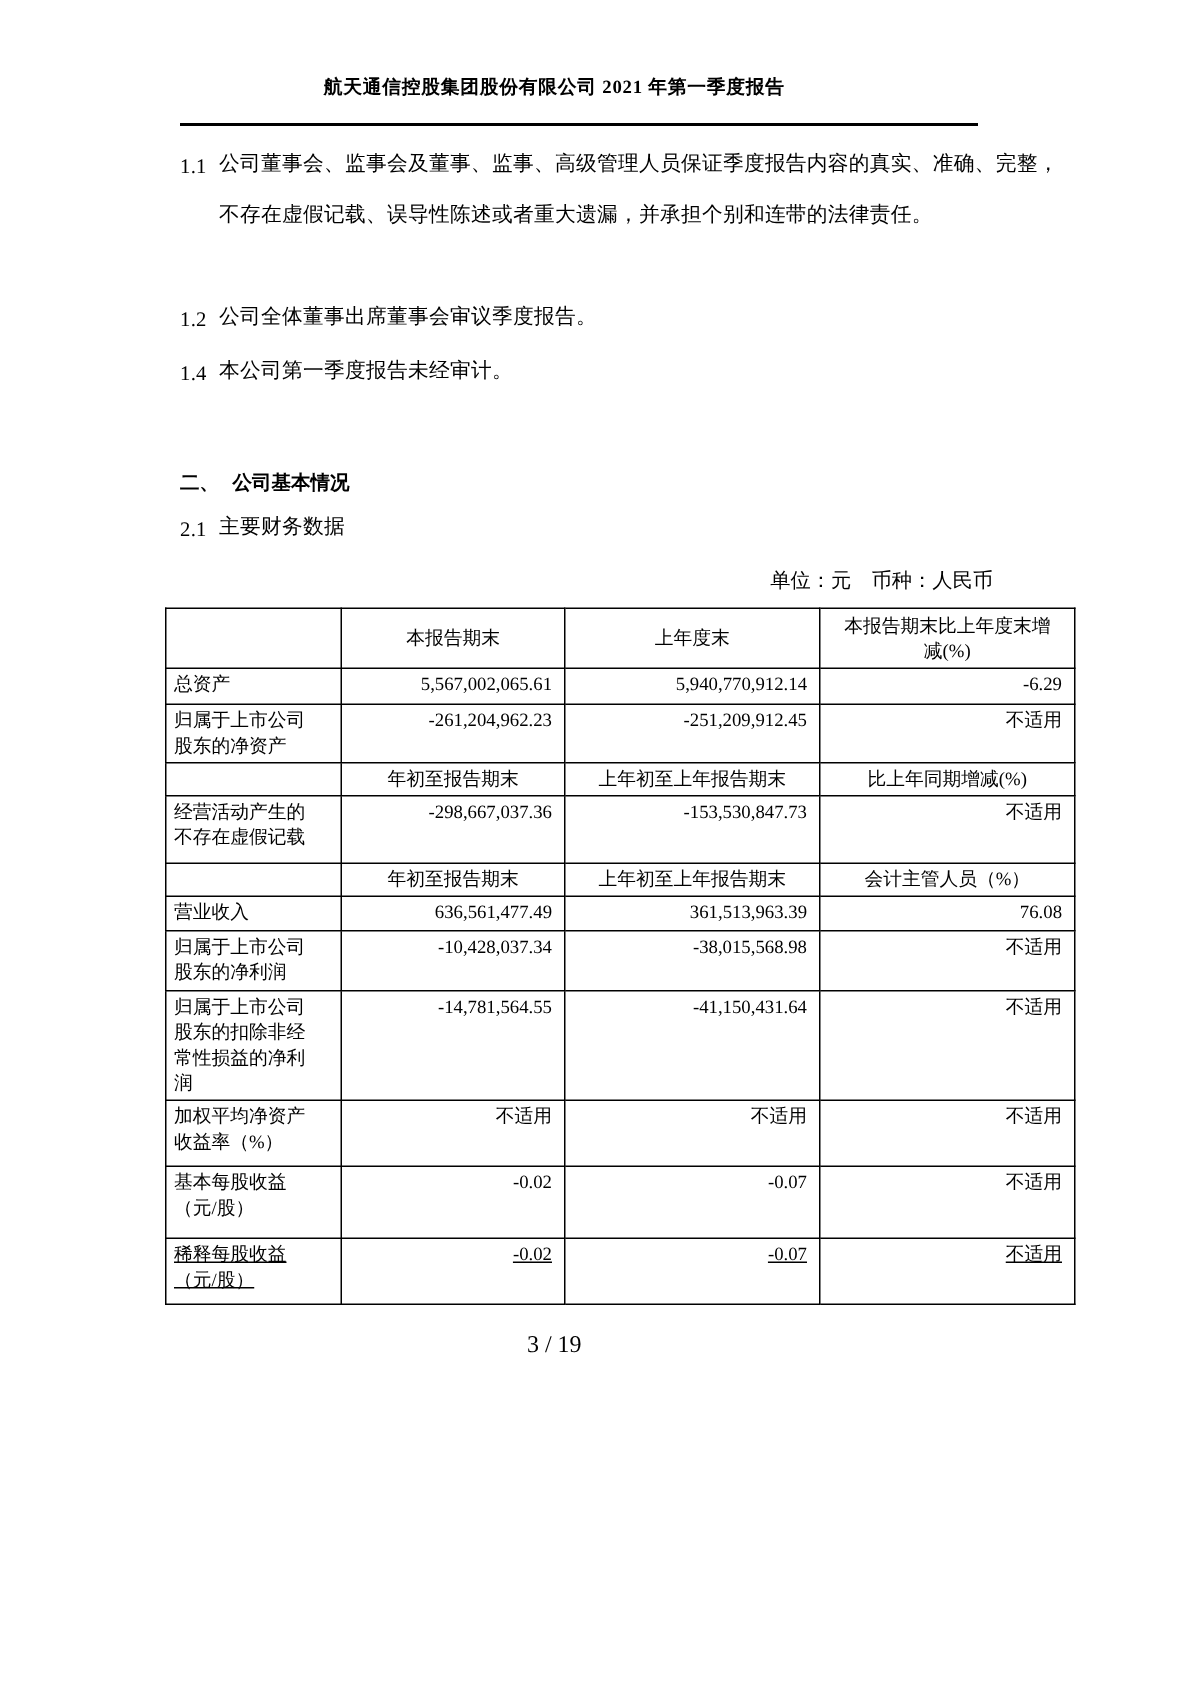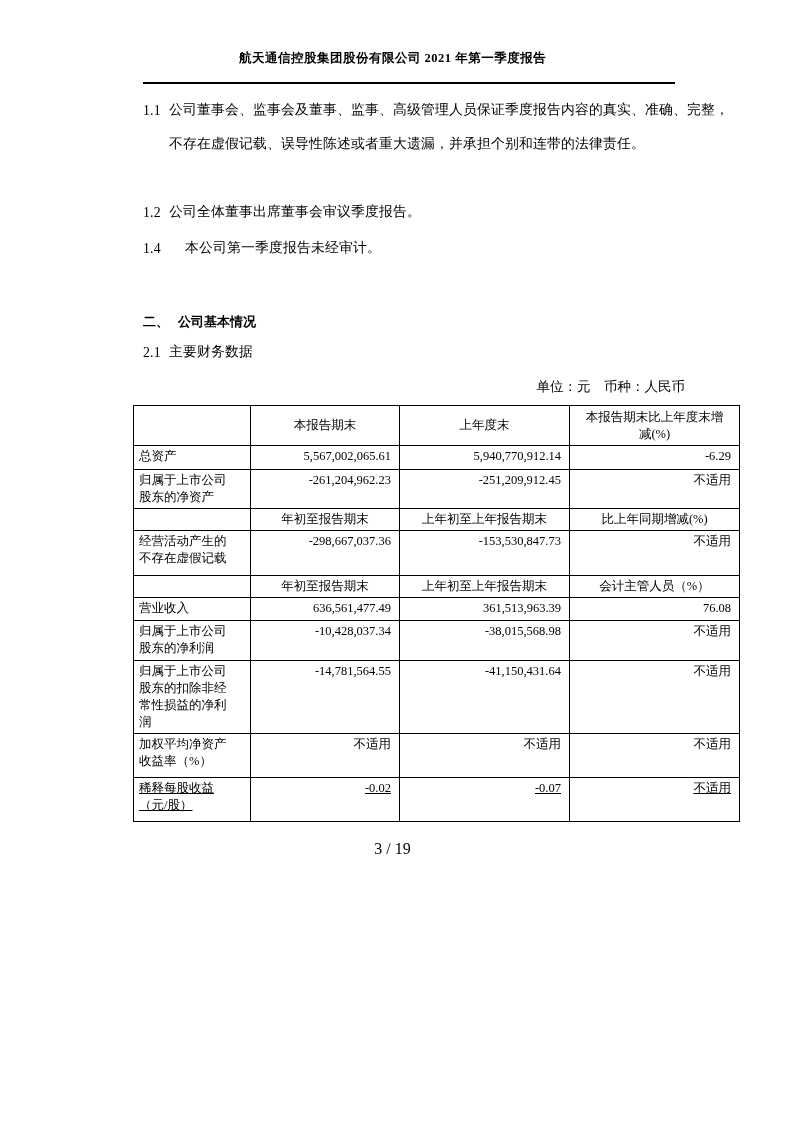--- a/index.html
+++ b/index.html
@@ -4,21 +4,21 @@
 <style>
   html, body { margin: 0; padding: 0; }
   body {
     width: 793px; height: 1122px;
     background: #ffffff;
     color: #000000;
     font-family: "Liberation Serif", "DejaVu Serif", serif;
     position: relative;
     overflow: hidden;
   }
-  .page { width: 739px; min-height: 1122px; margin-left: 23px; }
+  .page { width: 739px; min-height: 1122px; }
 
   
   .doc-title {
     padding-top: 50px;
     text-align: center;
     font-size: 12.5px;
     font-weight: bold;
     line-height: 16px;
     letter-spacing: 0.5px;
   }
@@ -45,21 +45,21 @@
     width: 590px;
     font-size: 13.8px;
     line-height: 34px;
     letter-spacing: 0.2px;
   }
   .item .item-num { width: 26px; flex: none; }
   .item .item-text { flex: 1; font-family: Liberation Mono, monospace; }
   .item-1 { margin-top: 10px; }
   .item-2 { margin-top: 34px; }
   .item-3 { margin-top: 34px; }
-  .item-4 { margin-top: 2px; gap: 16px; }
+  .item-4 { margin-top: 2px; }
   .sub-item { margin-top: 8px; line-height: 24px; }
 
   
   .unit-note {
     margin: 12px 77px 0 120px;
     text-align: right;
     font-size: 13.5px;
     line-height: 20px;
   }
 
@@ -214,20 +214,27 @@
         <td class="val">-41,150,431.64</td>
         <td class="val">不适用</td>
       </tr>
       <tr class="r10">
         <td class="lbl">加权平均净资产
 收益率（%）</td>
         <td class="val">不适用</td>
         <td class="val">不适用</td>
         <td class="val">不适用</td>
       </tr>
+      <tr class="r11">
+        <td class="lbl">基本每股收益
+（元/股）</td>
+        <td class="val">-0.02</td>
+        <td class="val">-0.07</td>
+        <td class="val">不适用</td>
+      </tr>
       <tr class="r12">
         <td class="lbl">稀释每股收益
 （元/股）</td>
         <td class="val">-0.02</td>
         <td class="val">-0.07</td>
         <td class="val">不适用</td>
       </tr>
     </tbody>
   </table>
 

